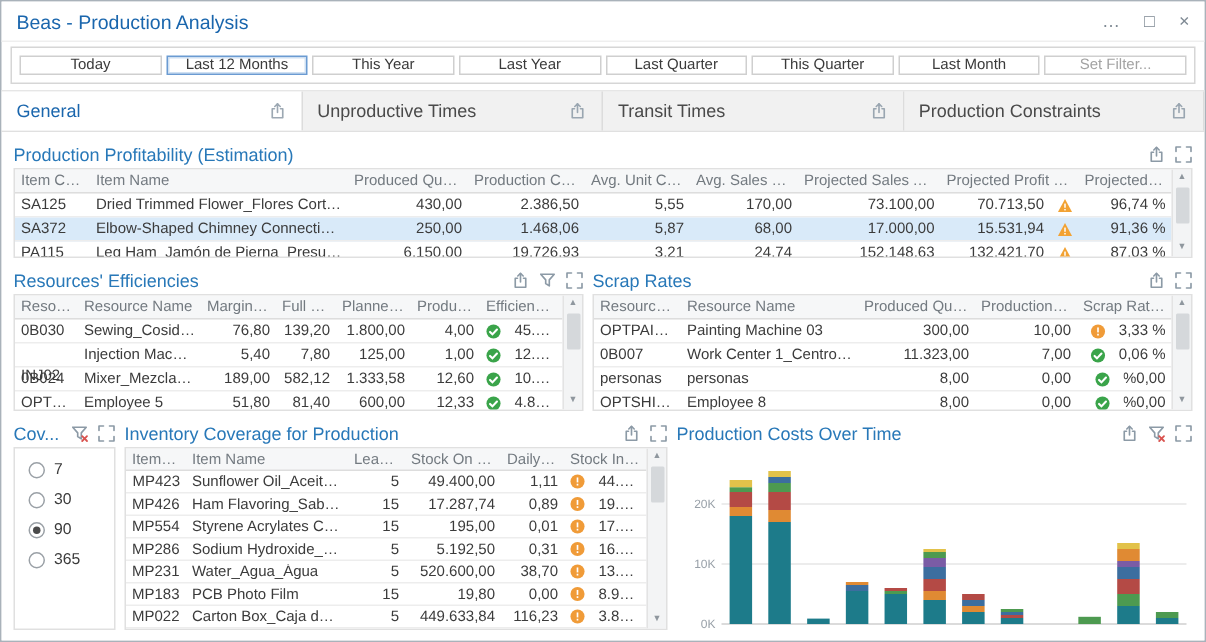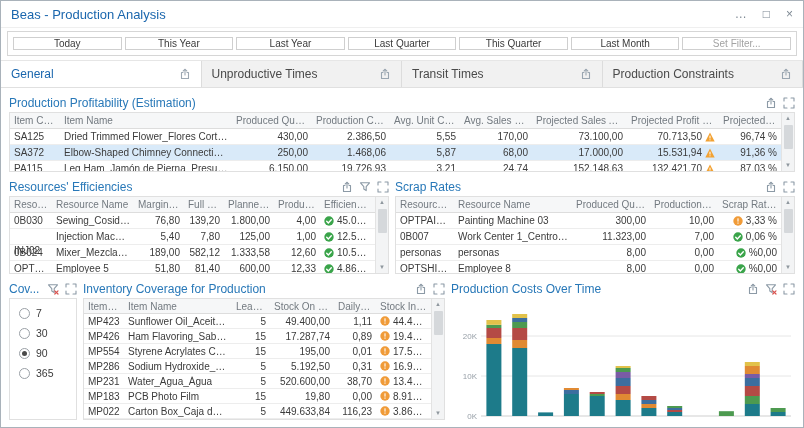--- a/index.html
+++ b/index.html
@@ -26,21 +26,21 @@
   .panel-title{color:#2878b8;font-size:12px;white-space:nowrap;overflow:hidden;text-overflow:ellipsis;}
   .panel-icons{margin-left:auto;display:flex;gap:6px;align-items:center;flex:0 0 auto;padding-left:4px;}
   .panel-icons svg{cursor:pointer;}
   .tbl{position:relative;border:1px solid #e0e0e0;background:#fff;overflow:hidden;padding-right:13px;}
   .trow{display:flex;height:16px;align-items:center;border-bottom:1px solid #ededed;}
   [data-table="inventory"] .trow{height:15px;}
   .thead{background:#f6f7f8;border-bottom:1px solid #ddd;}
   .thead .tcell{color:#737a80;}
   .tcell{font-size:10px;color:#3b3b3b;padding:0 4px;white-space:nowrap;overflow:hidden;text-overflow:ellipsis;min-width:0;}
   .num{text-align:right;}
-  .statcell{display:flex;align-items:center;justify-content:flex-end;gap:3px;}
+  .statcell{display:flex;align-items:center;justify-content:flex-end;gap:9px;}
   .statcell .cv{overflow:hidden;text-overflow:ellipsis;white-space:nowrap;}
   .statcell svg{flex:0 0 auto;}
   .row-selected{background:#d9eaf9;}
   .vscroll{position:absolute;top:0;right:0;bottom:0;width:13px;background:#f3f4f5;border-left:1px solid #e3e3e3;display:flex;flex-direction:column;align-items:center;padding:1px 0;}
   .sarr{font-size:6px;color:#8f979e;line-height:9px;cursor:pointer;}
   .sarr.down{margin-top:auto;}
   .vthumb{width:9px;height:24px;background:#d5d8db;border-radius:1px;margin-top:2px;cursor:pointer;}
   .radio-box{border:1px solid #e0e0e0;padding:8px 9px;display:flex;flex-direction:column;gap:8px;background:#fff;}
   .radio-item{display:flex;align-items:center;gap:6px;font-size:10.5px;color:#3b3b3b;cursor:pointer;}
   .radio{width:11px;height:11px;border:1px solid #9aa0a6;border-radius:50%;background:#fff;position:relative;flex:0 0 auto;}
@@ -55,20 +55,21 @@
     <span class="title">Beas - Production Analysis</span>
     <span class="win-controls">
       <span class="wc">…</span>
       <span class="wc">□</span>
       <span class="wc">×</span>
     </span>
   </div>
 
   <div class="filterbar">
       <div class="filter-btn">Today</div>
+      <div class="filter-btn active">Last 12 Months</div>
       <div class="filter-btn">This Year</div>
       <div class="filter-btn">Last Year</div>
       <div class="filter-btn">Last Quarter</div>
       <div class="filter-btn">This Quarter</div>
       <div class="filter-btn">Last Month</div>
       <div class="filter-btn disabled">Set Filter...</div>
     </div>
 
   <div class="tabbar">
       <div class="tab active">
@@ -441,21 +442,21 @@
         <div class="tbl" style="height:122px" data-table="inventory">
             <div class="trow thead">
               <div class="tcell" style="flex: 0 0 40px;">Item Co...</div>
               <div class="tcell" style="flex: 0 0 108px;">Item Name</div>
               <div class="tcell num" style="flex: 0 0 38px;">Lead Time</div>
               <div class="tcell num" style="flex: 0 0 64px;">Stock On Hand</div>
               <div class="tcell num" style="flex: 0 0 42px;">Daily Issues</div>
               <div class="tcell num" style="flex: 1 1 40px;">Stock In Days</div>
             </div>
             <div class="trow">
-              <div class="tcell" style="flex: 0 0 40px;">MP423</div>
+              <div class="tcell" style="flex: 0 0 40px; text-align: right;">MP423</div>
               <div class="tcell" style="flex: 0 0 108px;">Sunflower Oil_Aceite de Gir...</div>
               <div class="tcell num" style="flex: 0 0 38px;">5</div>
               <div class="tcell num" style="flex: 0 0 64px;">49.400,00</div>
               <div class="tcell num" style="flex: 0 0 42px;">1,11</div>
               <div class="tcell num statcell" style="flex: 1 1 40px;">
                 <svg width="10" height="10" viewBox="0 0 10 10">
                   <circle cx="5" cy="5" r="4.7" fill="#f09b38"></circle>
                   <rect x="4.45" y="2.3" width="1.1" height="3.3" fill="#fff"></rect>
                   <rect x="4.45" y="6.5" width="1.1" height="1.2" fill="#fff"></rect>
                 </svg>

